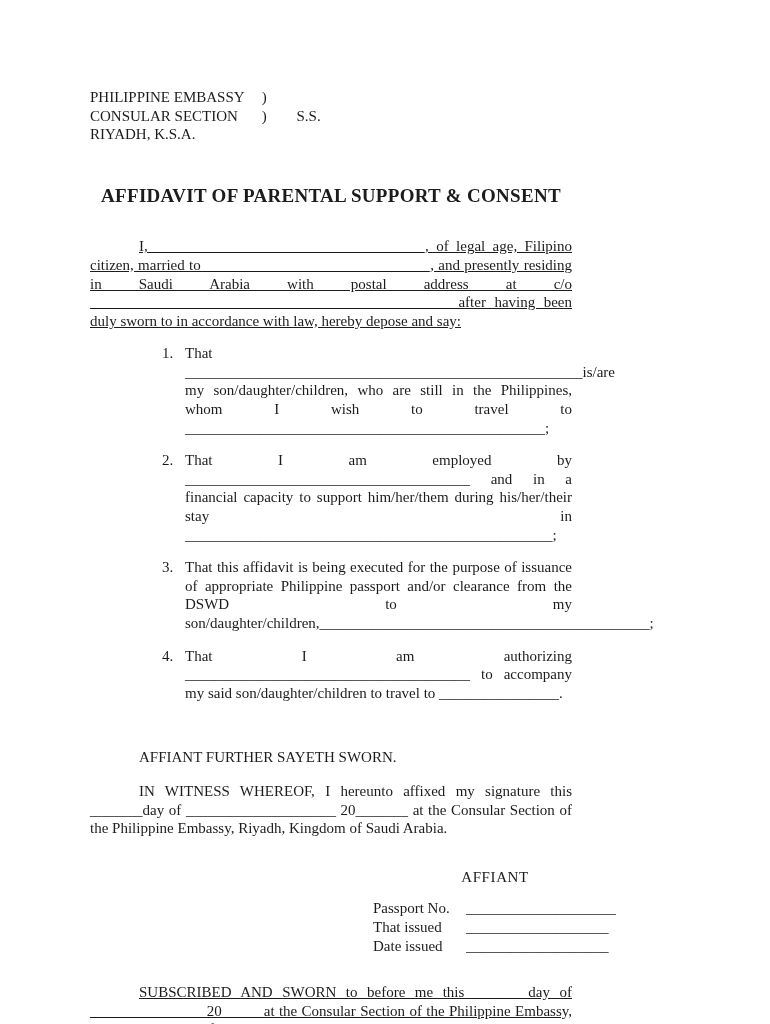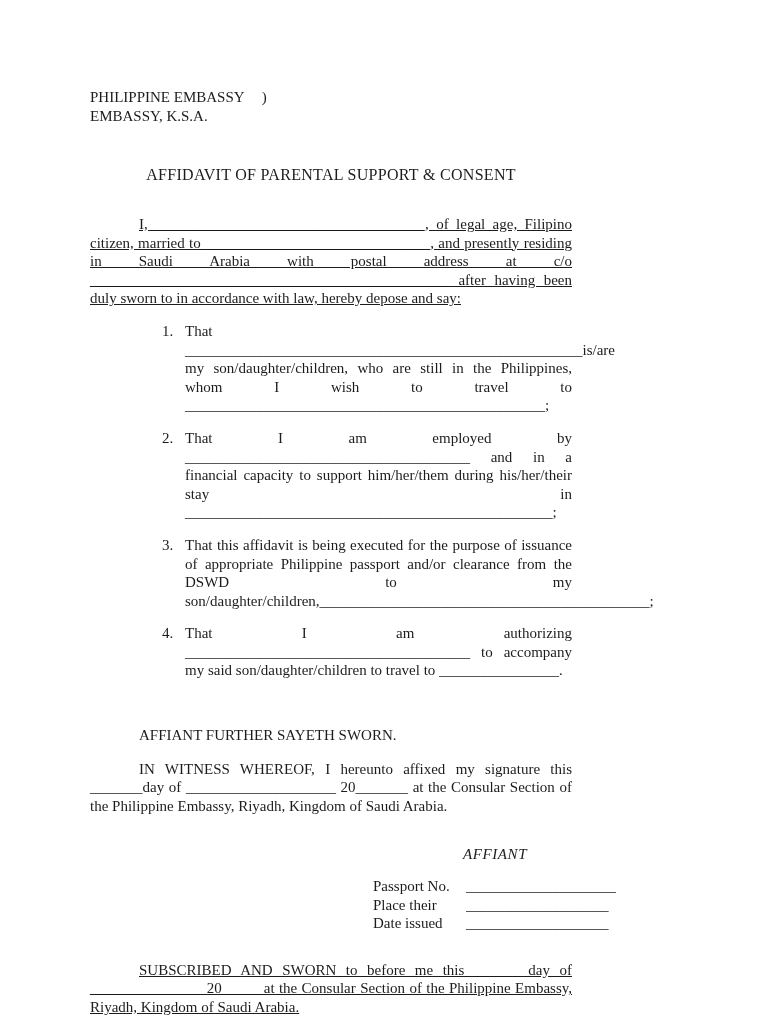--- a/index.html
+++ b/index.html
@@ -24,22 +24,22 @@
   
   .caption { margin: 0; }
   .caption-row { white-space: nowrap; }
   .caption-row .cap-text { display: inline-block; min-width: 168px; }
   .caption-row .cap-paren { display: inline-block; }
   .caption-row .cap-suffix { display: inline-block; margin-left: 26px; }
 
   
   .title {
     text-align: center;
-    font-weight: normal;
-    font-size: 16px;
+    font-weight: bold;
+    font-size: 19px;
     letter-spacing: 0.3px;
     margin: 40px 0 30px 0;
   }
 
   
   .para {
     text-align: justify;
     text-indent: 49px;
     margin: 0;
   }
@@ -67,42 +67,46 @@
   
   .sig-block {
     margin: 30px 0 0 283px;
     width: 244px;
   }
   .sig-line { white-space: nowrap; overflow: hidden; }
   .sig-affiant {
     text-align: center;
     letter-spacing: 0.6px;
     margin-top: 1px;
-    font-style: italic;
   }
   .sig-rows { margin-top: 13px; }
   .sig-row { display: flex; }
   .sig-row .lbl { width: 93px; flex: 0 0 auto; }
   .sig-row .fill { white-space: nowrap; overflow: hidden; }
 
   .subscribed { margin-top: 28px; text-decoration: underline; }
 </style>
 </head>
 <body>
 
 <div class="page">
 
   <div class="caption">
     <div class="caption-row">
       <span class="cap-text">PHILIPPINE EMBASSY</span>
       <span class="cap-paren">)</span>
       <span class="cap-suffix"></span>
     </div>
     <div class="caption-row">
-      <span class="cap-text">EMBASSY, K.S.A.</span>
+      <span class="cap-text">CONSULAR SECTION</span>
+      <span class="cap-paren">)</span>
+      <span class="cap-suffix">S.S.</span>
+    </div>
+    <div class="caption-row">
+      <span class="cap-text">RIYADH, K.S.A.</span>
       <span class="cap-paren"></span>
       <span class="cap-suffix"></span>
     </div>
   </div>
 
   <div class="title">AFFIDAVIT OF PARENTAL SUPPORT &amp; CONSENT</div>
 
   <p class="para opening">I, ____________________________________, of legal age, Filipino citizen, married to ______________________________, and presently residing in Saudi Arabia with postal address at c/o ________________________________________________ after having been duly sworn to in accordance with law, hereby depose and say:</p>
 
   <div class="list">
@@ -129,21 +133,21 @@
   <p class="para witness">IN WITNESS WHEREOF, I hereunto affixed my signature this _______day of ____________________ 20_______ at the Consular Section of the Philippine Embassy, Riyadh, Kingdom of Saudi Arabia.</p>
 
   <div class="sig-block">
     <div class="sig-affiant">AFFIANT</div>
     <div class="sig-rows">
       <div class="sig-row">
         <span class="lbl">Passport No.</span>
         <span class="fill">____________________</span>
       </div>
       <div class="sig-row">
-        <span class="lbl">Place their</span>
+        <span class="lbl">That issued</span>
         <span class="fill">___________________</span>
       </div>
       <div class="sig-row">
         <span class="lbl">Date issued</span>
         <span class="fill">___________________</span>
       </div>
     </div>
   </div>
 
   <p class="para subscribed">SUBSCRIBED AND SWORN to before me this ______ day of _______________ 20_____ at the Consular Section of the Philippine Embassy, Riyadh, Kingdom of Saudi Arabia.</p>

